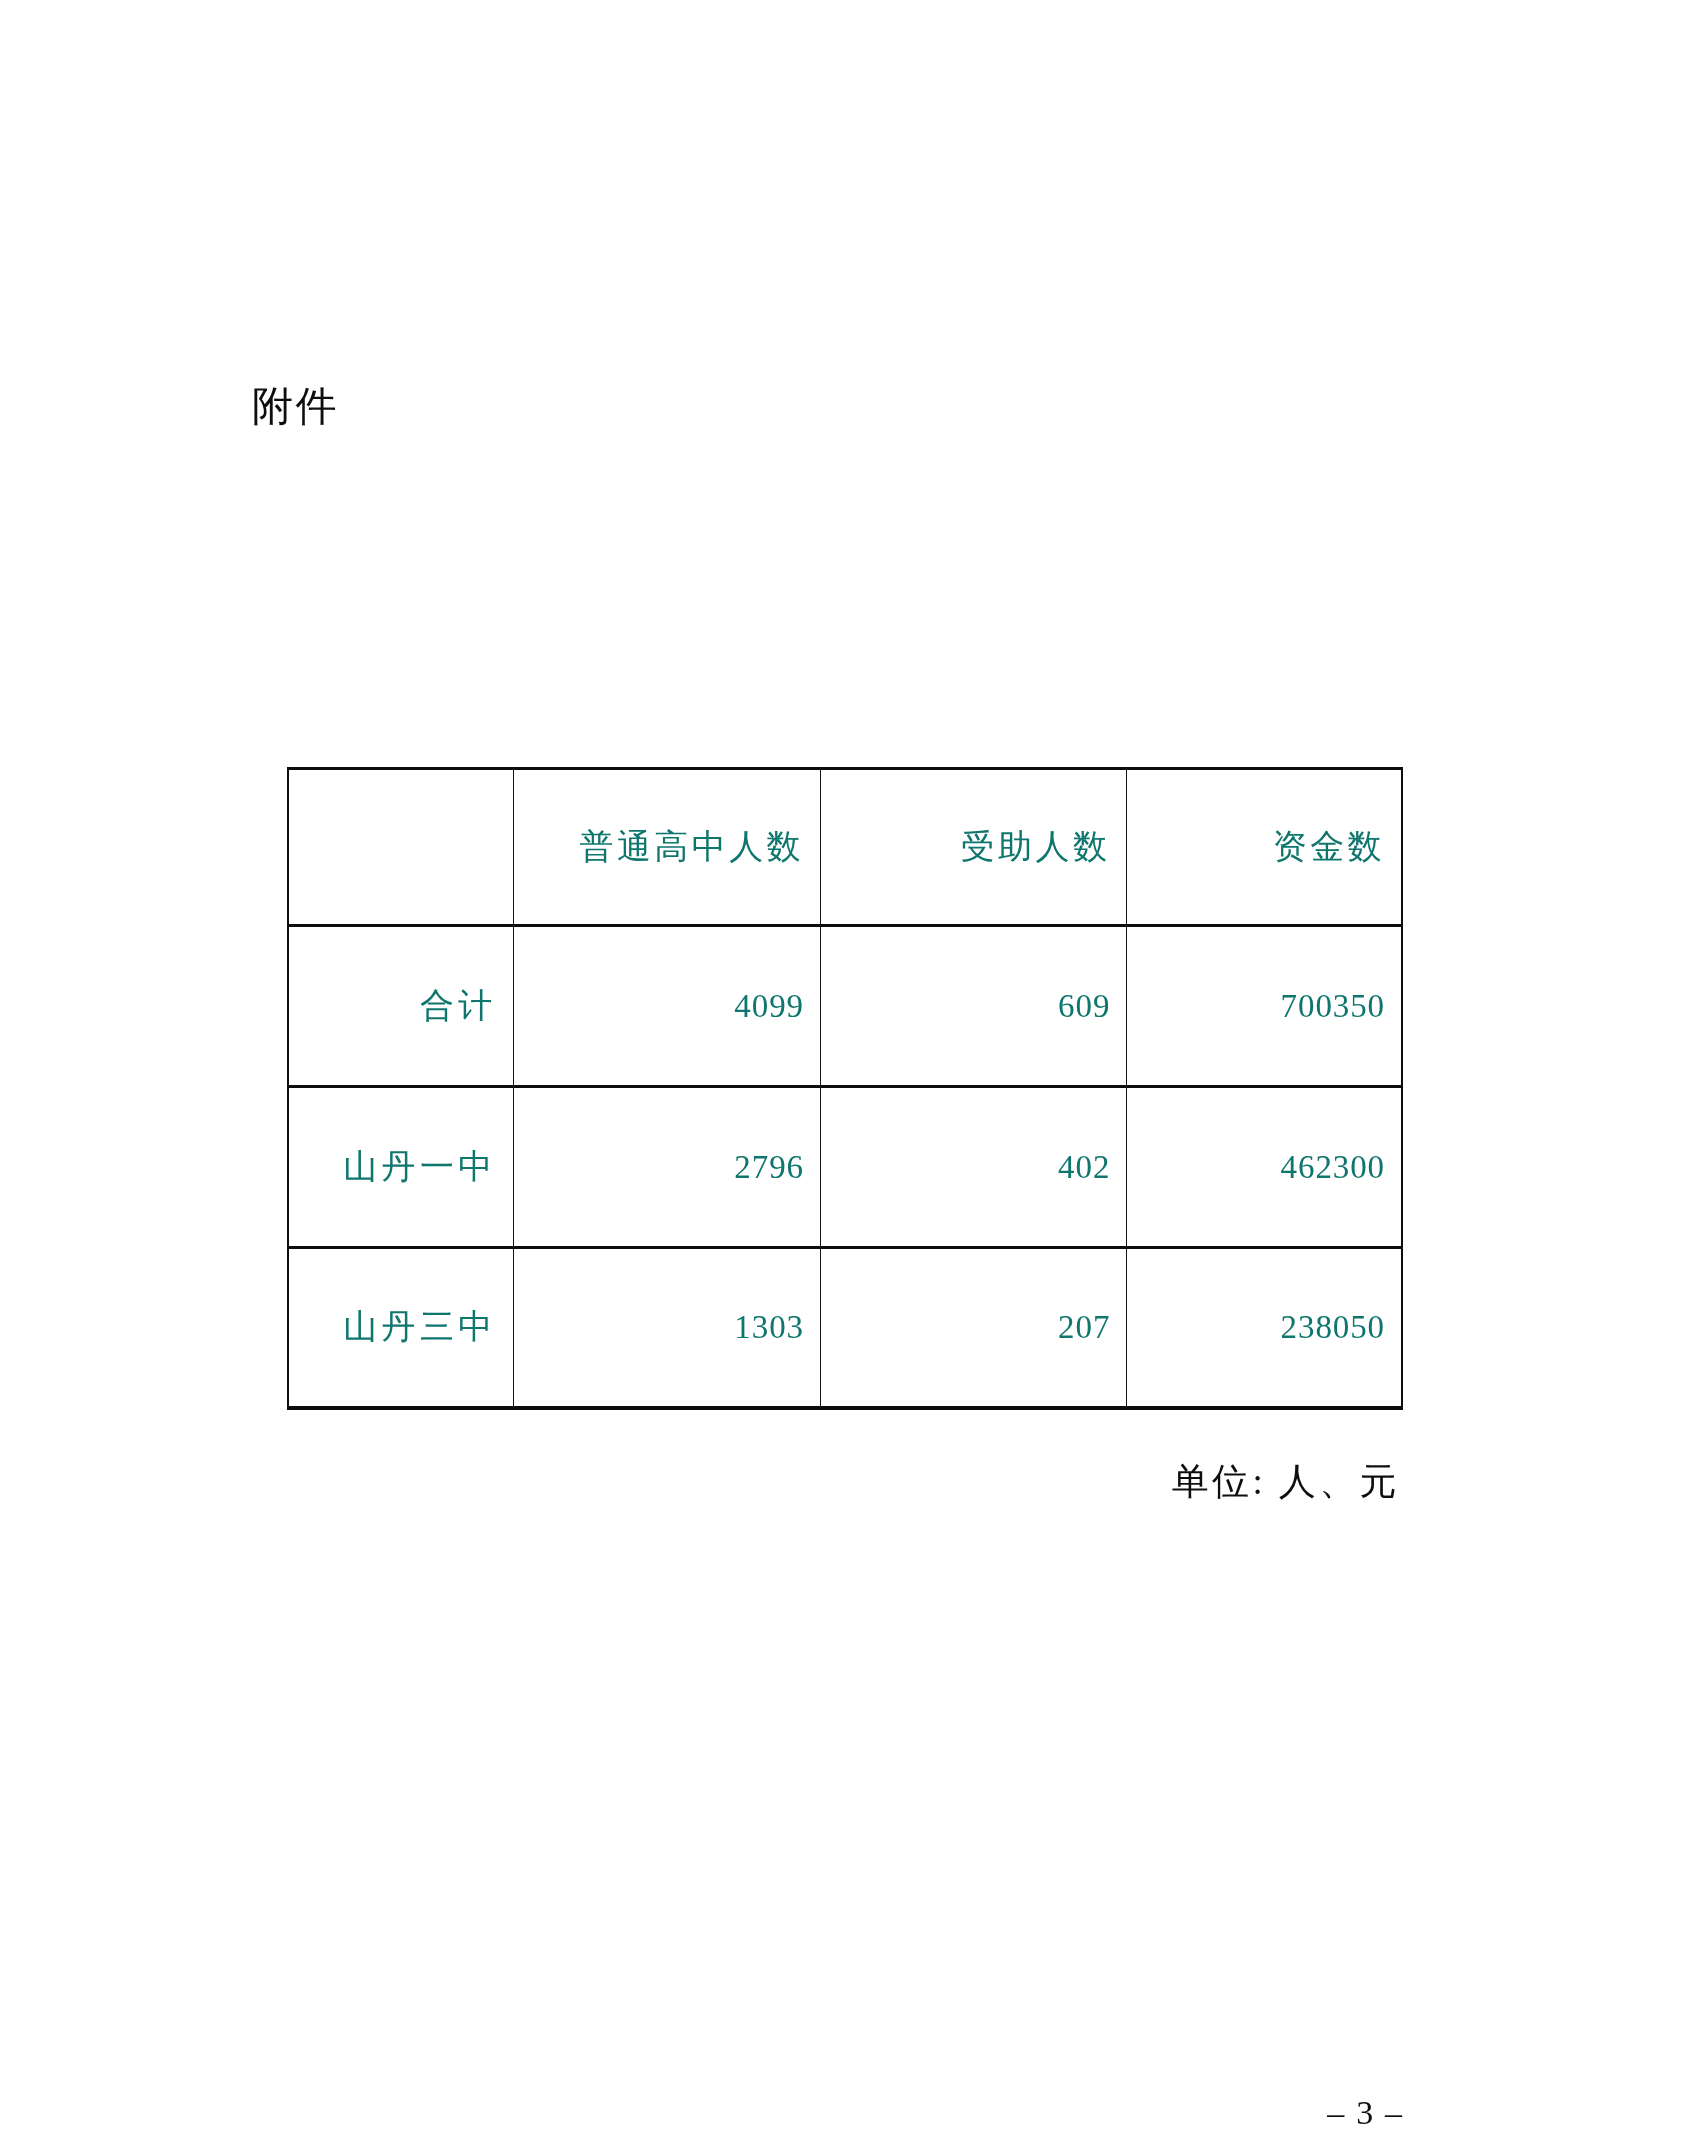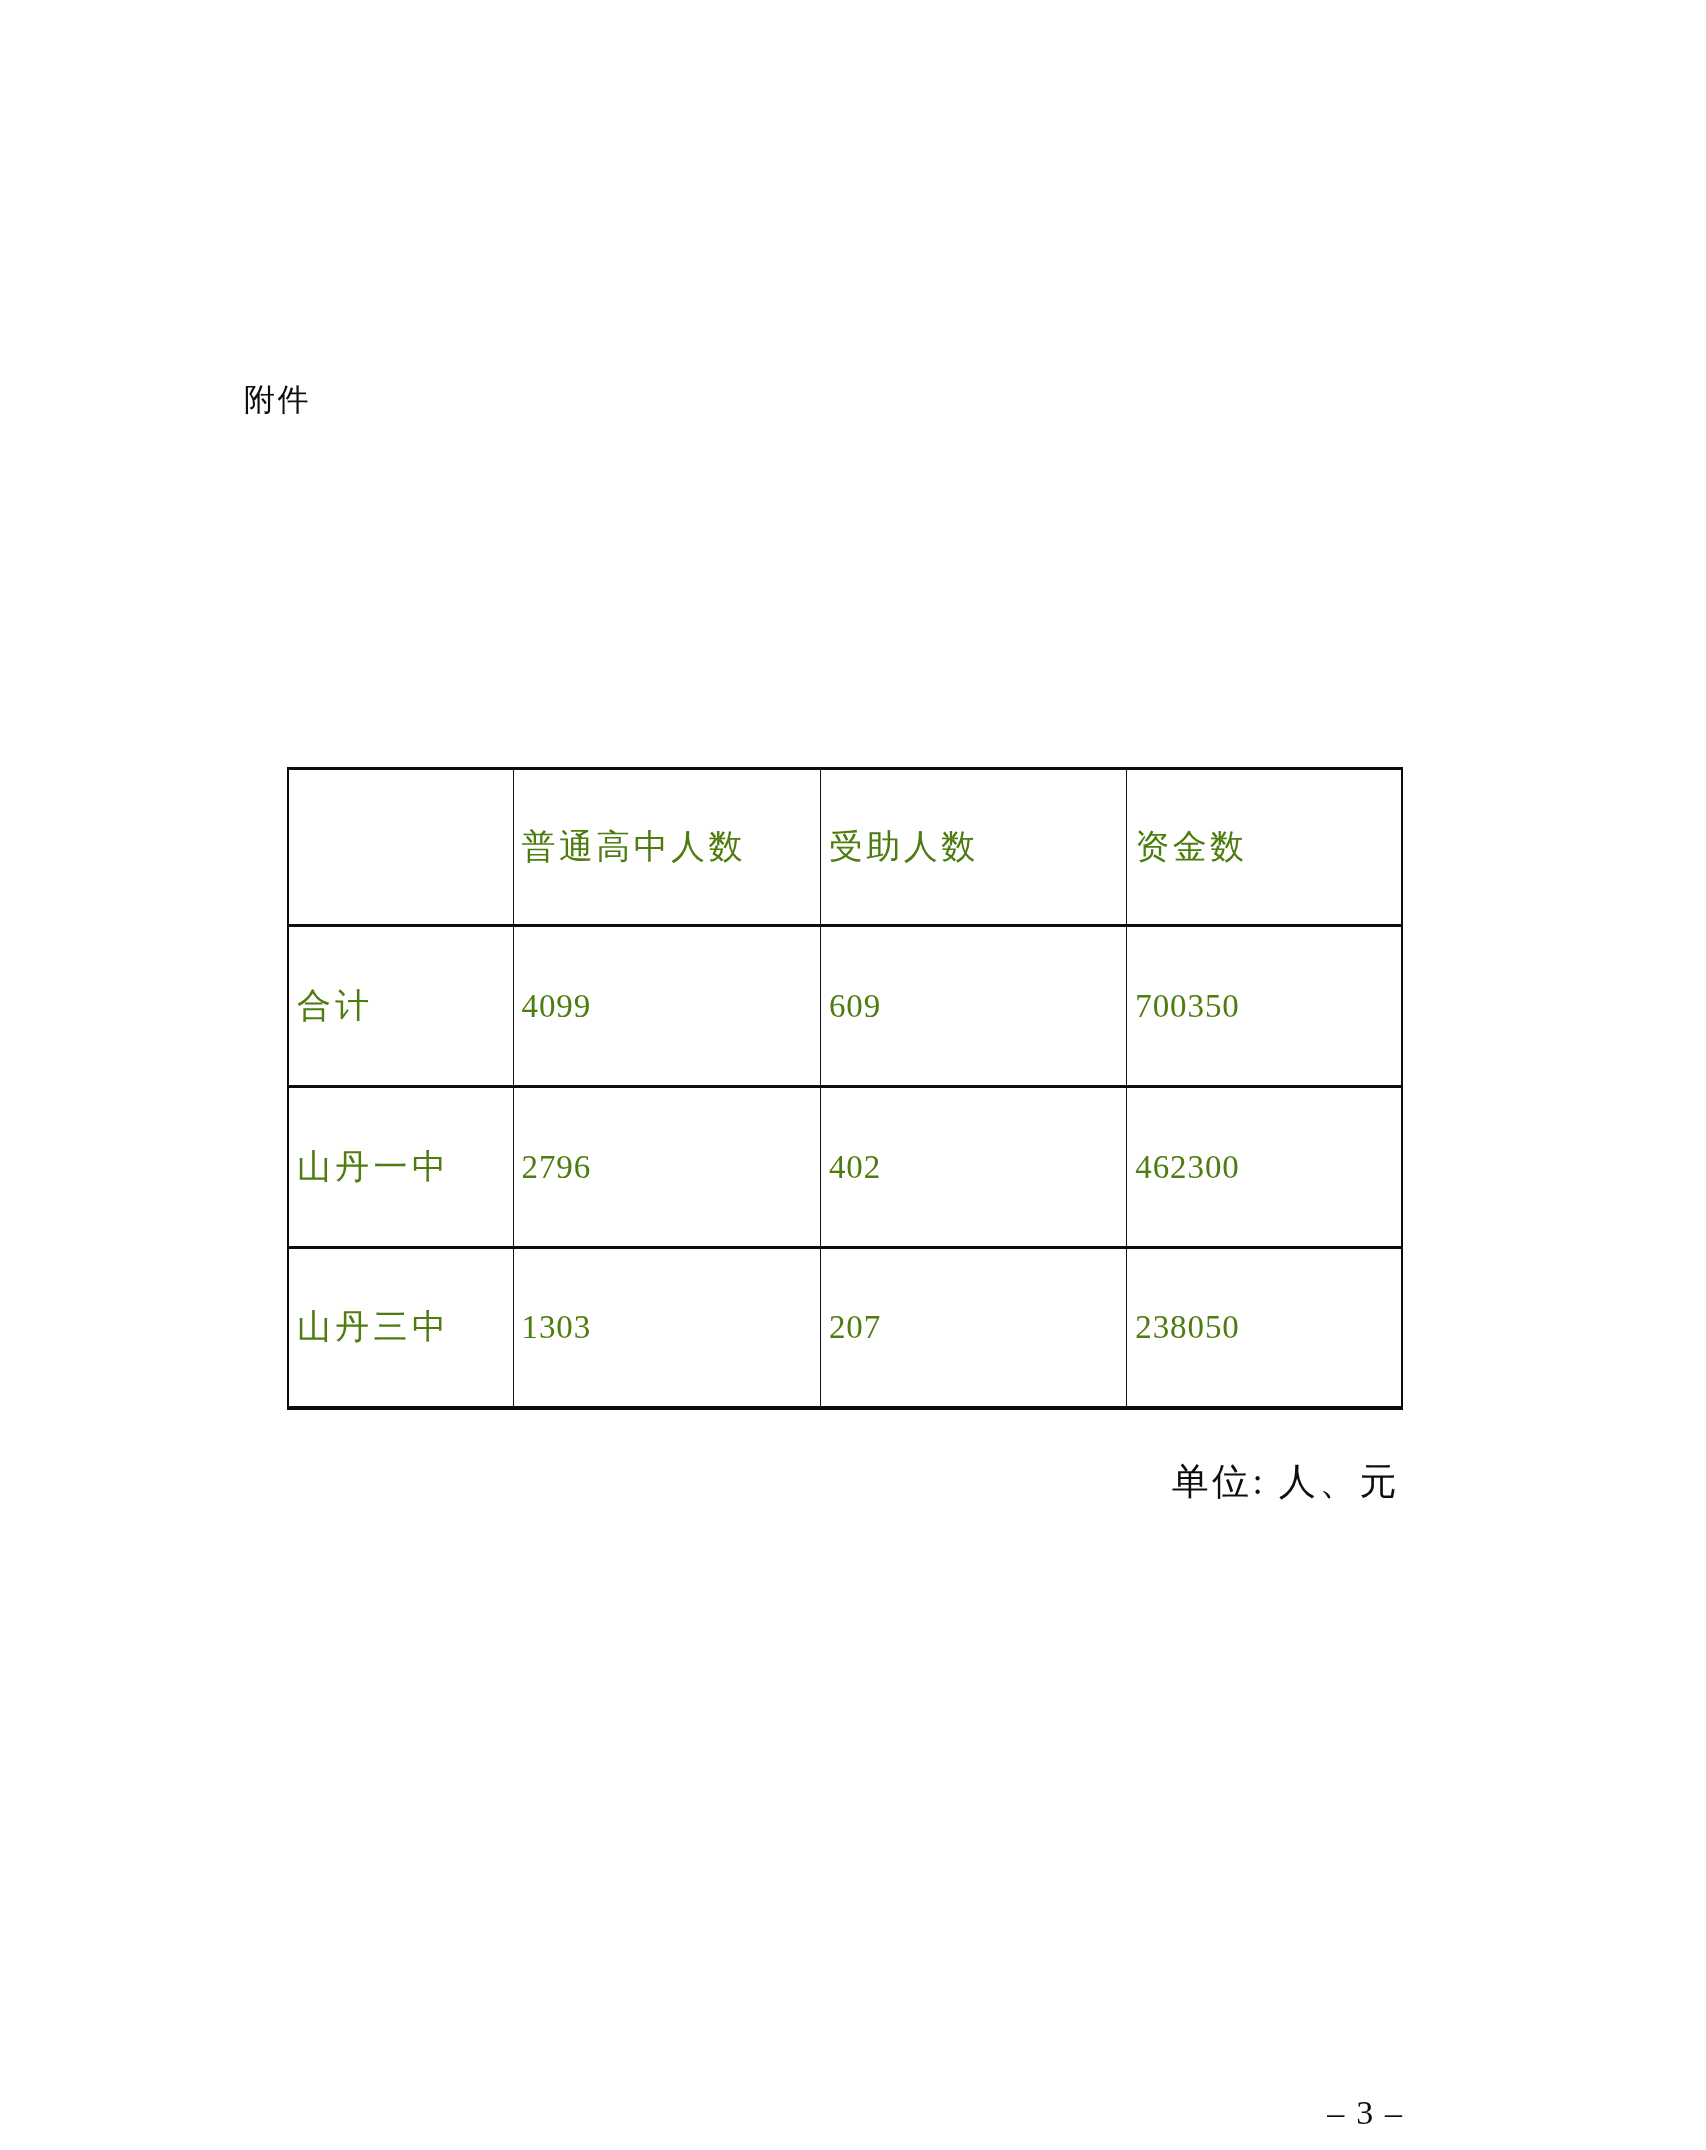--- a/index.html
+++ b/index.html
@@ -13,23 +13,23 @@
     height: 2414px;
     background: #ffffff;
     overflow: hidden;
     font-family: "Liberation Serif", "DejaVu Serif", serif;
     color: #0e0e0e;
   }
 
   
   .attachment {
     position: absolute;
-    left: 244px;
+    left: 252px;
     top: 379px;
-    font-size: 31px;
+    font-size: 41px;
     letter-spacing: 2.6px;
     color: #0e0e0e;
   }
 
   
   .title-block {
     position: absolute;
     left: 0;
     right: 0;
     top: 521px;
@@ -57,26 +57,26 @@
     position: absolute;
     left: 287px;
     top: 767px;
     width: 1116px;
     height: 640px;
     border-collapse: collapse;
     table-layout: fixed;
   }
   table.alloc td {
     border: 1.7px solid #141414;
-    text-align: left;
+    text-align: right;
     vertical-align: middle;
     font-size: 34px;
-    color: #4d7c0f;
+    color: #0f766e;
     letter-spacing: 4.3px;
-    padding: 8px;
+    padding: 16px;
   }
   table.alloc tr.header-row td {
     border-top: 3.9px solid #0d0d0d;
     border-bottom: 3.4px solid #0d0d0d;
     font-size: 34px;
     letter-spacing: 3.4px;
   }
   table.alloc tr.row-1 td { border-bottom: 3px solid #0d0d0d; }
   table.alloc tr.row-2 td { border-bottom: 3px solid #0d0d0d; }
   table.alloc tr.row-3 td { border-bottom: 4.3px solid #0d0d0d; }

